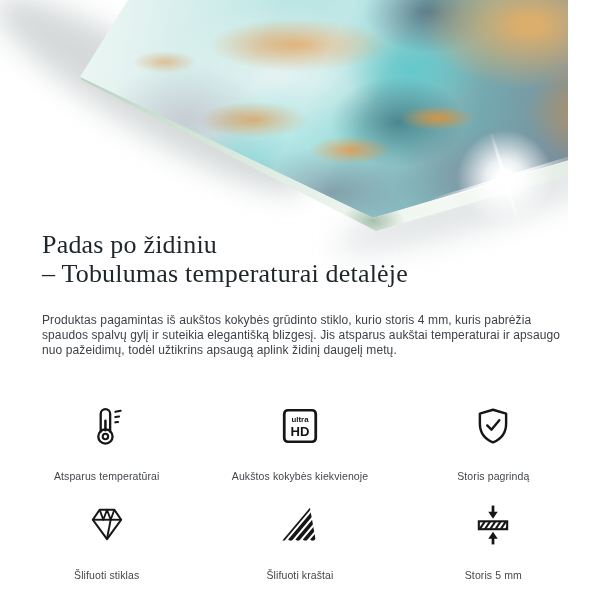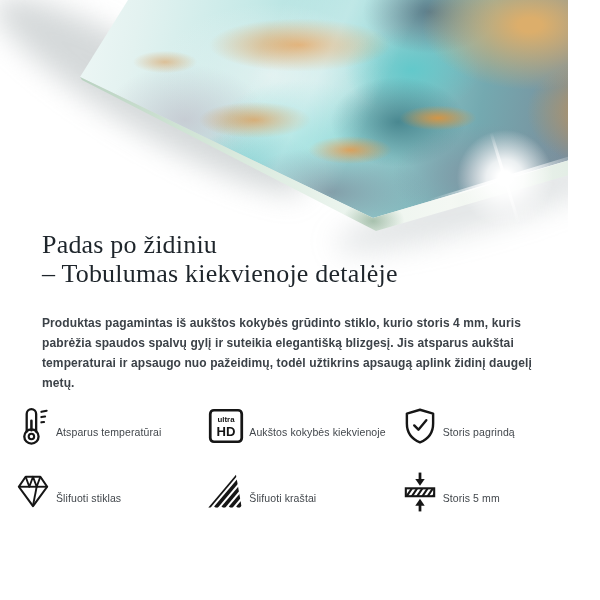--- a/index.html
+++ b/index.html
@@ -51,28 +51,28 @@
     transform:rotate(-17deg);}
   .sparkle .ray-v{position:absolute;left:-48px;top:-1.5px;width:96px;height:3px;border-radius:2px;
     background:linear-gradient(90deg,rgba(255,255,255,0),#ffffff 45% 55%,rgba(255,255,255,0));
     transform:rotate(73deg);}
 
   
   .heading{position:absolute;left:42px;top:230px;z-index:5;
     font-family:"Liberation Serif","DejaVu Serif",serif;
     font-size:26px;line-height:29px;color:#1e252b;letter-spacing:0.2px;}
   .description{position:absolute;left:42px;top:313px;width:524px;z-index:5;
-    font-size:12px;line-height:20px;font-weight:700;color:#3c4248;letter-spacing:0.1px;}
+    font-size:12px;line-height:15px;font-weight:400;color:#3c4248;letter-spacing:0.1px;}
 
   
   .features{position:absolute;left:10px;top:403px;width:580px;z-index:5;
     display:grid;grid-template-columns:repeat(3,1fr);row-gap:20px;}
-  .feature{display:flex;align-items:center;}
+  .feature{display:flex;flex-direction:column;align-items:center;}
   .feature .icon-box{width:46px;height:46px;display:flex;align-items:center;justify-content:center;}
-  .feature .label{margin-top:12px;font-size:10.5px;color:#42474c;letter-spacing:0.1px;white-space:nowrap;}
+  .feature .label{margin-top:21px;font-size:10.5px;color:#42474c;letter-spacing:0.1px;white-space:nowrap;}
   svg{display:block;}
   svg text{font-family:"Liberation Sans",sans-serif;fill:#141414;}
 </style>
 </head>
 <body>
 
 <div class="stage">
 
   <div class="hero">
     <div class="floor-shadow tip"></div>
@@ -81,21 +81,21 @@
     <div class="glass-edge"></div>
     <div class="sparkle">
       <div class="glow"></div>
       <div class="ray-h"></div>
       <div class="ray-v"></div>
     </div>
   </div>
 
   <h1 class="heading" style="margin:0;font-weight:normal;">
     <span style="display:block">Padas po židiniu</span>
-    <span style="display:block">– Tobulumas kiekvienoje detalėje</span>
+    <span style="display:block">– Tobulumas temperaturai detalėje</span>
   </h1>
 
   <p class="description" style="margin:0;">Produktas pagamintas iš aukštos kokybės grūdinto stiklo, kurio storis 4 mm, kuris pabrėžia spaudos spalvų gylį ir suteikia elegantišką blizgesį. Jis atsparus aukštai temperaturai ir apsaugo nuo pažeidimų, todėl užtikrins apsaugą aplink židinį daugelį metų.</p>
 
   <div class="features">
 
     <div class="feature">
       <div class="icon-box">
         <svg width="42" height="42" viewBox="0 0 40 40" fill="none" stroke="#161616" stroke-width="2.2" stroke-linecap="round">
           <path d="M14,25.5 V8.5 a4.5,4.5 0 0 1 9,0 V25.5"></path>

